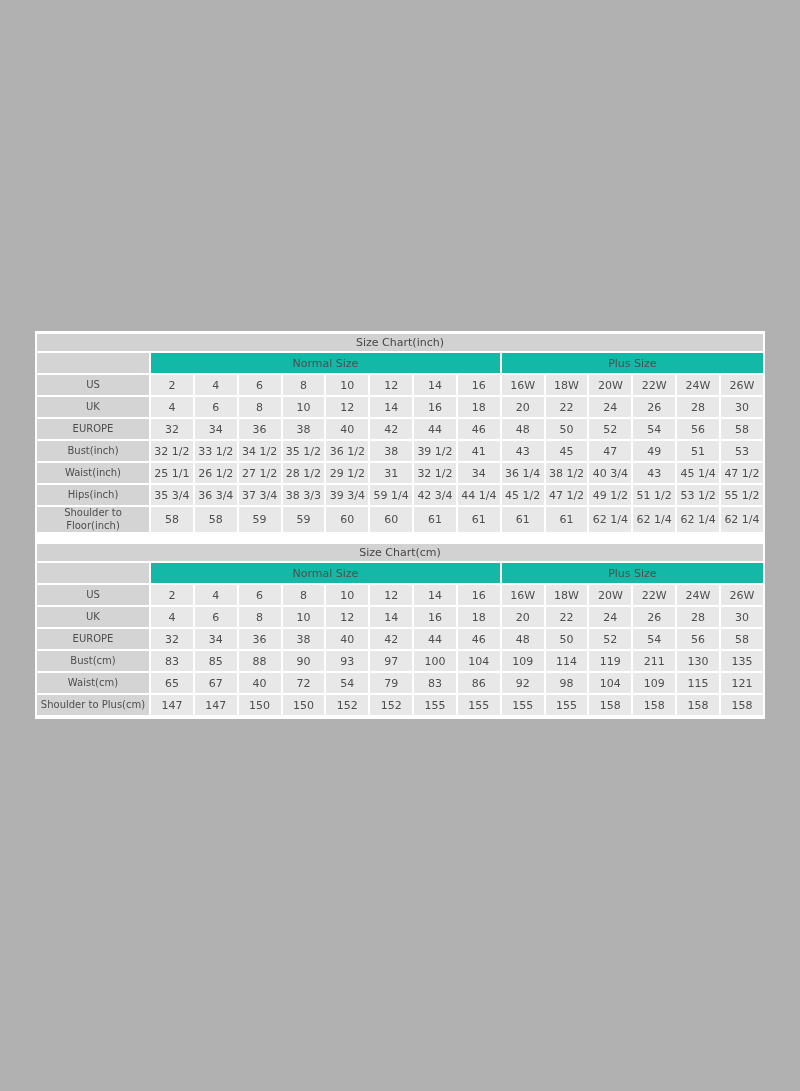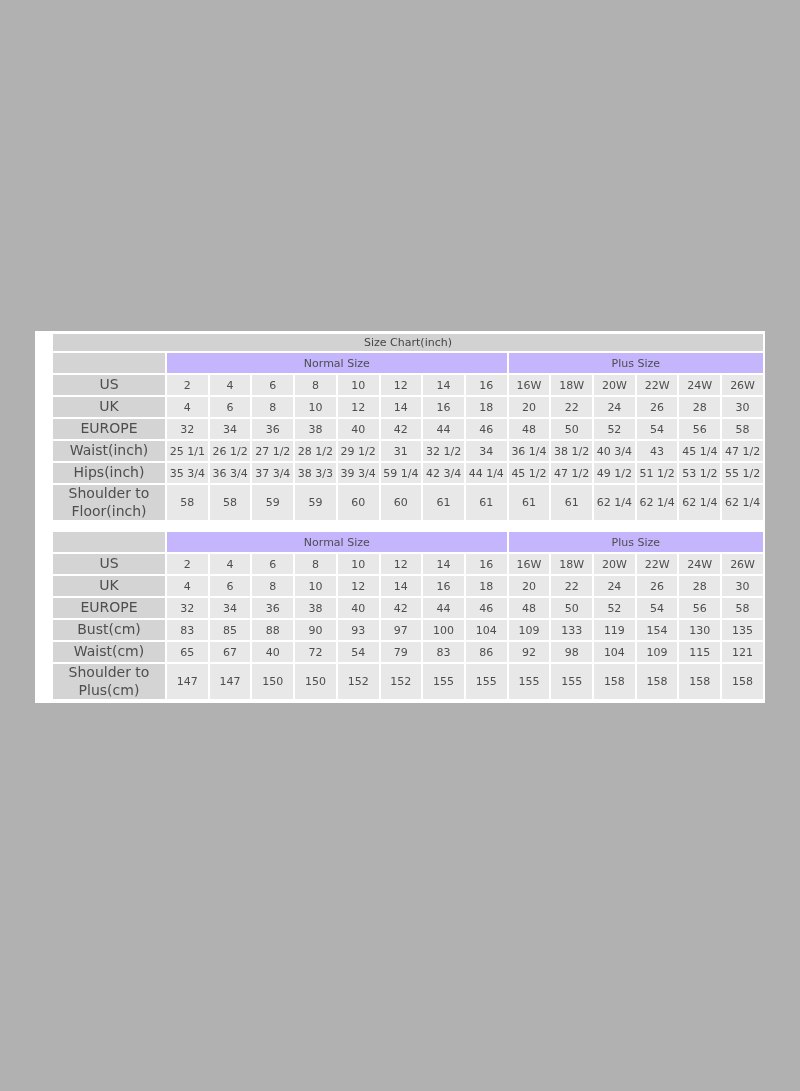--- a/index.html
+++ b/index.html
@@ -20,47 +20,46 @@
     top: 331px;
     width: 730px;
     background: #ffffff;
     padding: 1px 0 2px 0;
   }
   table.size-table {
     border-collapse: separate;
     border-spacing: 2px;
     width: 100%;
     table-layout: fixed;
-    padding-left: 16px;
   }
   table.size-table + table.size-table {
     margin-top: 8px;
   }
   td {
     text-align: center;
     vertical-align: middle;
     color: #4e4e4e;
     font-size: 11px;
     padding: 0;
     height: 20px;
     overflow: hidden;
   }
   td.title {
     background: #d2d2d2;
     color: #454545;
     height: 17px;
   }
   td.lbl {
     background: #d4d4d4;
-    font-size: 14px;
+    font-size: 10px;
     line-height: 1.25;
     text-align: center;
   }
   td.grp {
-    background: #c4b5fd;
+    background: #14b8a6;
   }
   td.val {
     background: #e8e8e8;
   }
   col.c-lbl { width: 112px; }
 </style>
 </head>
 <body>
 
 <div class="panel">
@@ -136,20 +135,37 @@
           <td class="val">44</td>
           <td class="val">46</td>
           <td class="val">48</td>
           <td class="val">50</td>
           <td class="val">52</td>
           <td class="val">54</td>
           <td class="val">56</td>
           <td class="val">58</td>
         </tr>
         <tr>
+          <td class="lbl">Bust(inch)</td>
+          <td class="val">32 1/2</td>
+          <td class="val">33 1/2</td>
+          <td class="val">34 1/2</td>
+          <td class="val">35 1/2</td>
+          <td class="val">36 1/2</td>
+          <td class="val">38</td>
+          <td class="val">39 1/2</td>
+          <td class="val">41</td>
+          <td class="val">43</td>
+          <td class="val">45</td>
+          <td class="val">47</td>
+          <td class="val">49</td>
+          <td class="val">51</td>
+          <td class="val">53</td>
+        </tr>
+        <tr>
           <td class="lbl">Waist(inch)</td>
           <td class="val">25 1/1</td>
           <td class="val">26 1/2</td>
           <td class="val">27 1/2</td>
           <td class="val">28 1/2</td>
           <td class="val">29 1/2</td>
           <td class="val">31</td>
           <td class="val">32 1/2</td>
           <td class="val">34</td>
           <td class="val">36 1/4</td>
@@ -208,20 +224,23 @@
         <col>
         <col>
         <col>
         <col>
         <col>
         <col>
         <col>
       </colgroup>
       <tbody>
         <tr>
+          <td class="title" colspan="15">Size Chart(cm)</td>
+        </tr>
+        <tr>
           <td class="lbl" colspan="1"></td>
           <td class="grp" colspan="8">Normal Size</td>
           <td class="grp" colspan="6">Plus Size</td>
         </tr>
         <tr>
           <td class="lbl">US</td>
           <td class="val">2</td>
           <td class="val">4</td>
           <td class="val">6</td>
           <td class="val">8</td>
@@ -274,23 +293,23 @@
           <td class="lbl">Bust(cm)</td>
           <td class="val">83</td>
           <td class="val">85</td>
           <td class="val">88</td>
           <td class="val">90</td>
           <td class="val">93</td>
           <td class="val">97</td>
           <td class="val">100</td>
           <td class="val">104</td>
           <td class="val">109</td>
-          <td class="val">133</td>
+          <td class="val">114</td>
           <td class="val">119</td>
-          <td class="val">154</td>
+          <td class="val">211</td>
           <td class="val">130</td>
           <td class="val">135</td>
         </tr>
         <tr>
           <td class="lbl">Waist(cm)</td>
           <td class="val">65</td>
           <td class="val">67</td>
           <td class="val">40</td>
           <td class="val">72</td>
           <td class="val">54</td>

